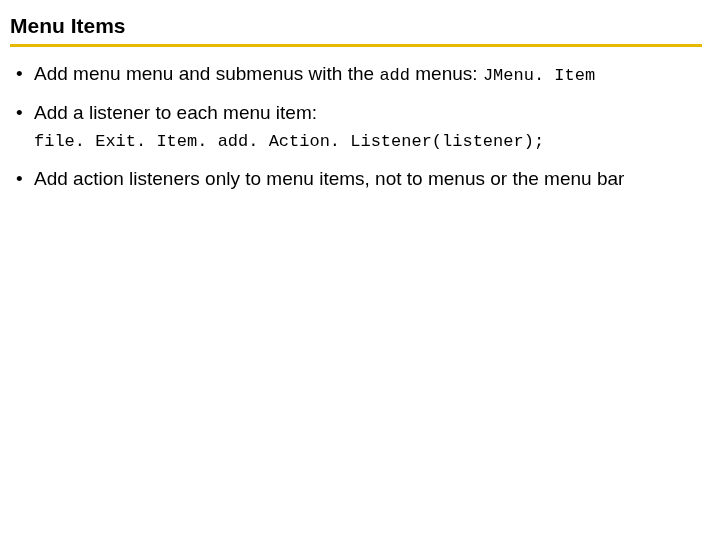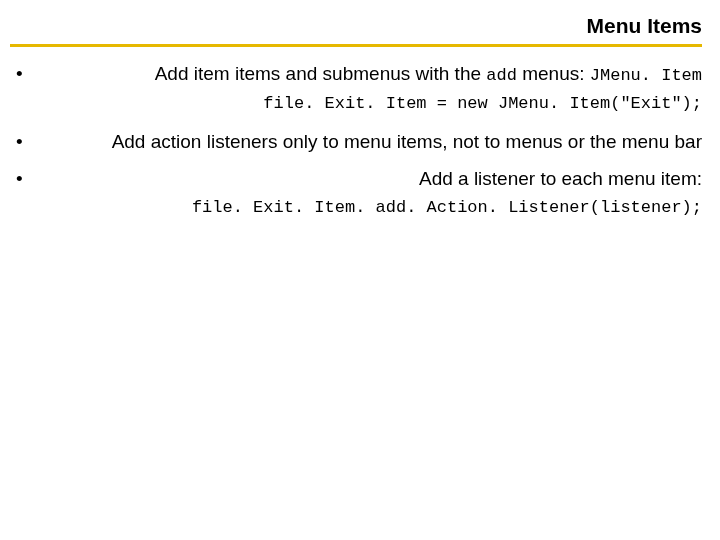--- a/index.html
+++ b/index.html
@@ -1,17 +1,17 @@
 <!DOCTYPE html>
 <html><head>
 <meta charset="utf-8">
 <style>
   * { margin: 0; padding: 0; box-sizing: border-box; }
   html, body { width: 720px; height: 540px; background: #ffffff; font-family: Arial, Helvetica, sans-serif; }
-  .slide { padding: 14px 18px 0 10px; text-align: right; }
+  .slide { padding: 14px 18px 0 10px; }
   .title {
     font-size: 21px;
     font-weight: bold;
     color: #000;
     padding-bottom: 6px;
     border-bottom: 3px solid #e6b800;
     margin-bottom: 14px;
   }
   ul.bullets {
     list-style: none;
@@ -48,30 +48,29 @@
 </head>
 <body>
 
 <div class="slide">
   <div class="title">Menu Items</div>
 
   <ul class="bullets">
 
     <li>
       <span class="inline-mix">
-        <span>Add item items and submenus with the </span><span class="mono">add</span><span> menus: </span><span class="mono">JMenu. Item</span>
+        <span>Add menu menu and submenus with the </span><span class="mono">add</span><span> menus: </span><span class="mono">JMenu. Item</span>
       </span>
-      <div class="code-block">file. Exit. Item = new JMenu. Item("Exit");</div>
     </li>
 
 
-
-    <li>
-      <span>Add action listeners only to menu items, not to menus or the menu bar</span>
-    </li>
 
     <li>
       <span>Add a listener to each menu item:</span>
       <div class="code-block">file. Exit. Item. add. Action. Listener(listener);</div>
     </li>
 
+    <li>
+      <span>Add action listeners only to menu items, not to menus or the menu bar</span>
+    </li>
+
   </ul>
 </div>
 
 </body></html>

